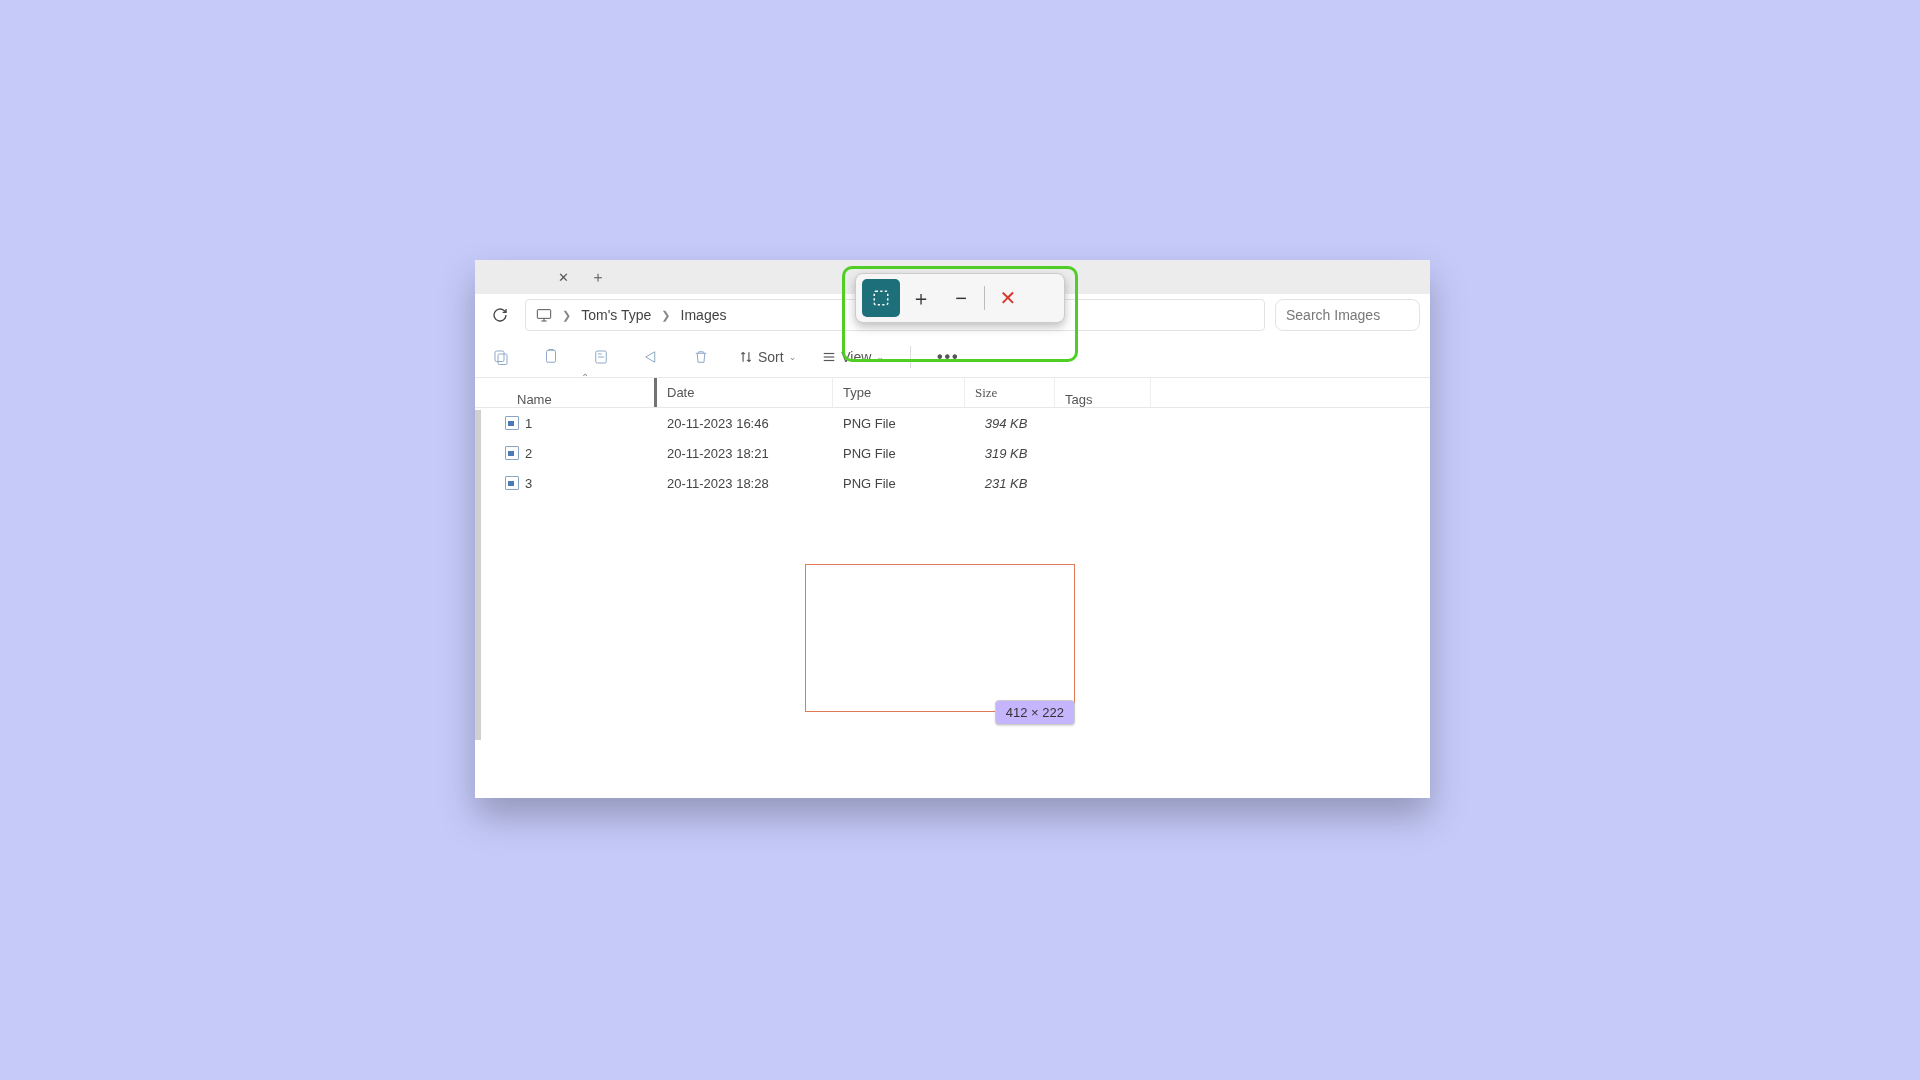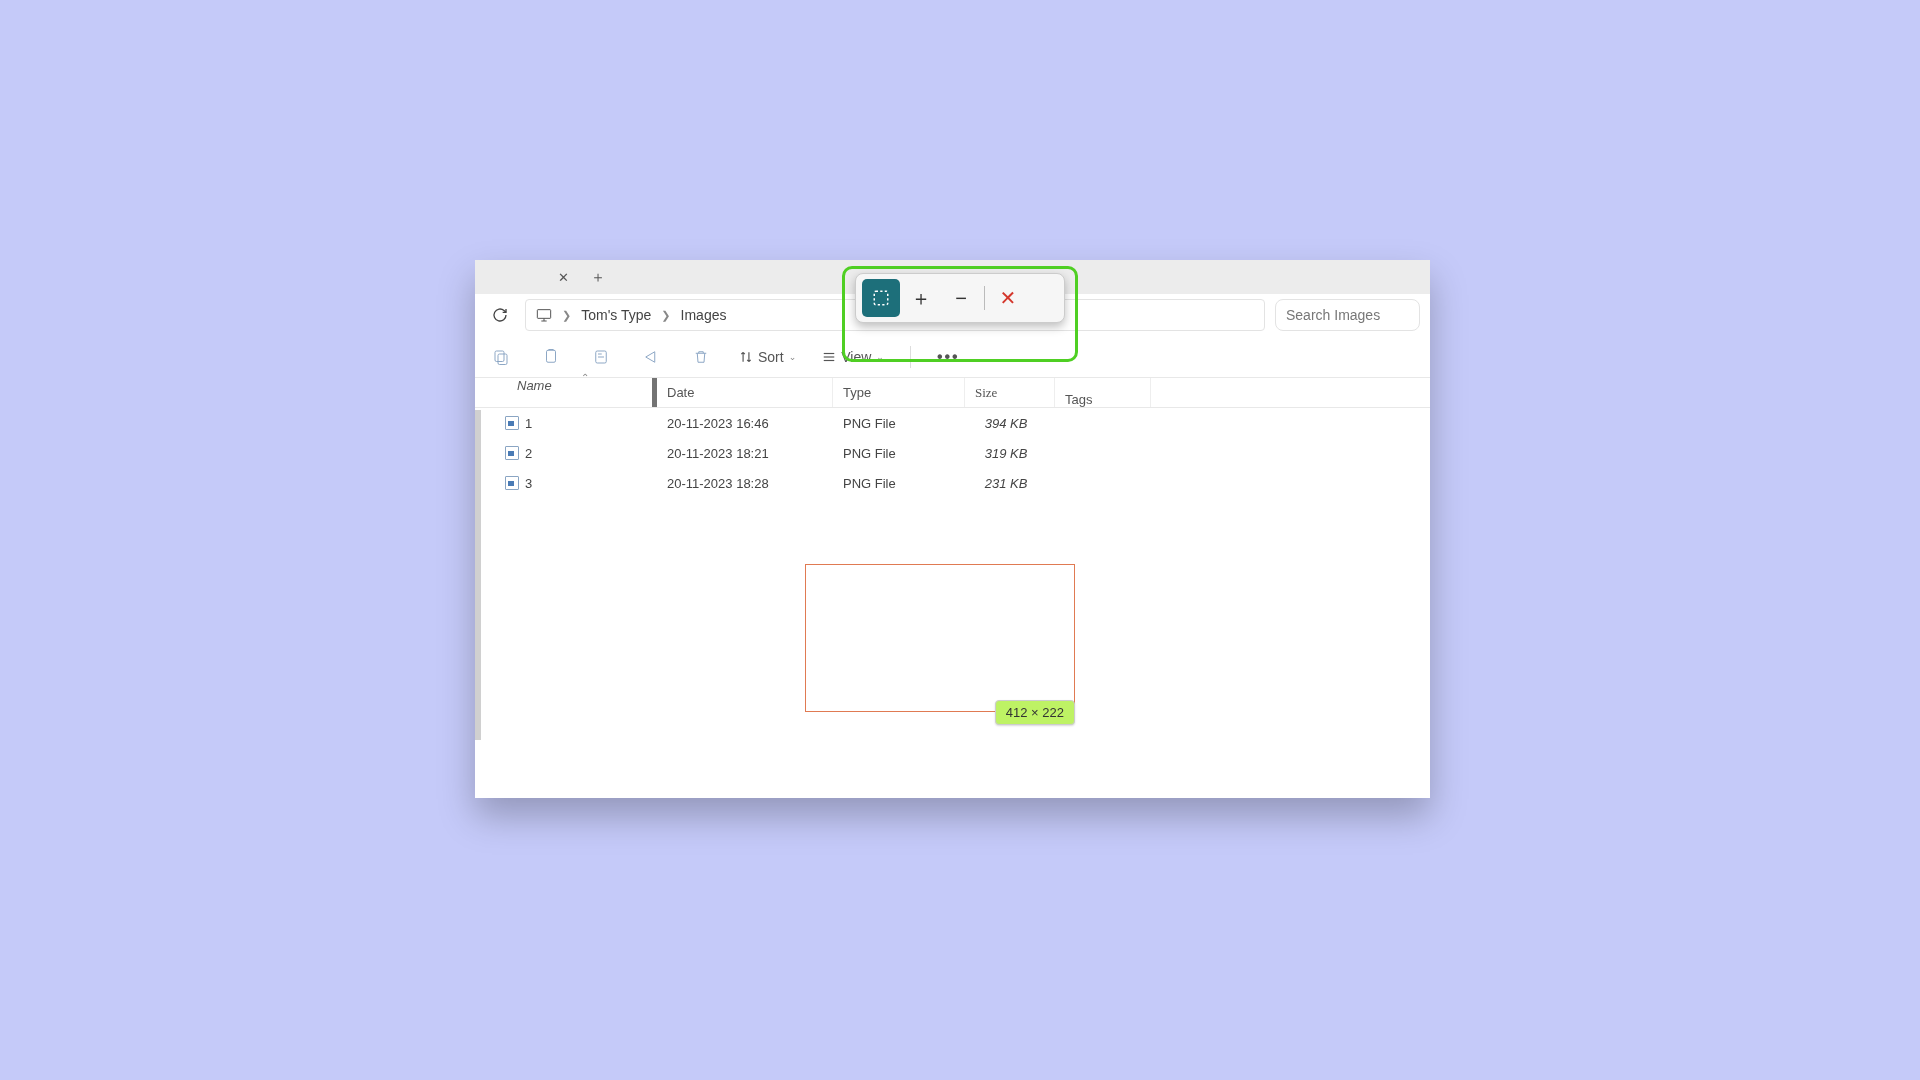--- a/index.html
+++ b/index.html
@@ -77,21 +77,21 @@
   .tool { width:24px;height:24px;display:flex;align-items:center;justify-content:center; }
   .tool svg { width:18px;height:18px;stroke:#8aa5c3;fill:none;stroke-width:1.3; }
   .sortview { display:flex;align-items:center;gap:5px;color:#555;font-size:14px; }
   .vdiv { width:1px;height:22px;background:#ddd; }
   .dots { letter-spacing:2px;color:#555;font-weight:bold; }
   
   .cols {
     height:30px;border-bottom:1px solid #e8e8e8;display:flex;align-items:center;
     font-size:13px;color:#555;position:relative;
   }
-  .col-name{width:182px;padding-left:42px;border-right:5px solid #737373;height:100%;display:flex;align-items:flex-start;font-style:italic;}
+  .col-name{width:182px;padding-left:42px;border-right:3px solid #737373;height:100%;display:flex;align-items:flex-end;}
   .col-date{width:176px;padding-left:10px;border-right:1px solid #eee;height:100%;display:flex;align-items:center;}
   .col-type{width:132px;padding-left:10px;border-right:1px solid #eee;height:100%;display:flex;align-items:center;}
   .col-size{width:90px;padding-left:10px;border-right:1px solid #eee;height:100%;display:flex;align-items:center;font-family:Liberation Serif, serif;}
   .col-tags{width:96px;padding-left:10px;border-right:1px solid #eee;height:100%;display:flex;align-items:flex-end;}
   .sort-ind{position:absolute;left:106px;top:-6px;font-size:10px;color:#888;}
   
   .files { position:relative; flex:1; }
   .row {
     height:30px;display:flex;align-items:center;font-size:13px;color:#444;
   }
@@ -101,21 +101,21 @@
   .c-size{width:90px;text-align:center;padding-right:8px;font-style:italic;}
   .fileicon{width:14px;height:14px;background:#fff;border:1px solid #8aa5c3;border-radius:1px;position:relative;}
   .fileicon::after{content:"";position:absolute;left:2px;top:4px;width:6px;height:5px;background:#4a7bb5;}
   
   .selrect {
     position:absolute;left:330px;top:156px;width:270px;height:148px;
     border:1px solid #e07a52;
   }
   .selrect .sz {
     position:absolute;right:-1px;bottom:-14px;transform:translateY(0);
-    background:#bef264;border:1px solid #ccc;border-radius:4px;
+    background:#c4b5fd;border:1px solid #ccc;border-radius:4px;
     font-size:13px;color:#333;padding:4px 10px;
     box-shadow:0 1px 2px rgba(0,0,0,0.15);
     margin-left:28px;
   }
   
   .snip-wrap{
     position:absolute;left:610px;top:136px;width:236px;height:96px;
     border:3px solid #4fcf23;border-radius:10px;
     display:flex;justify-content:center;padding-top:4px;
   }

